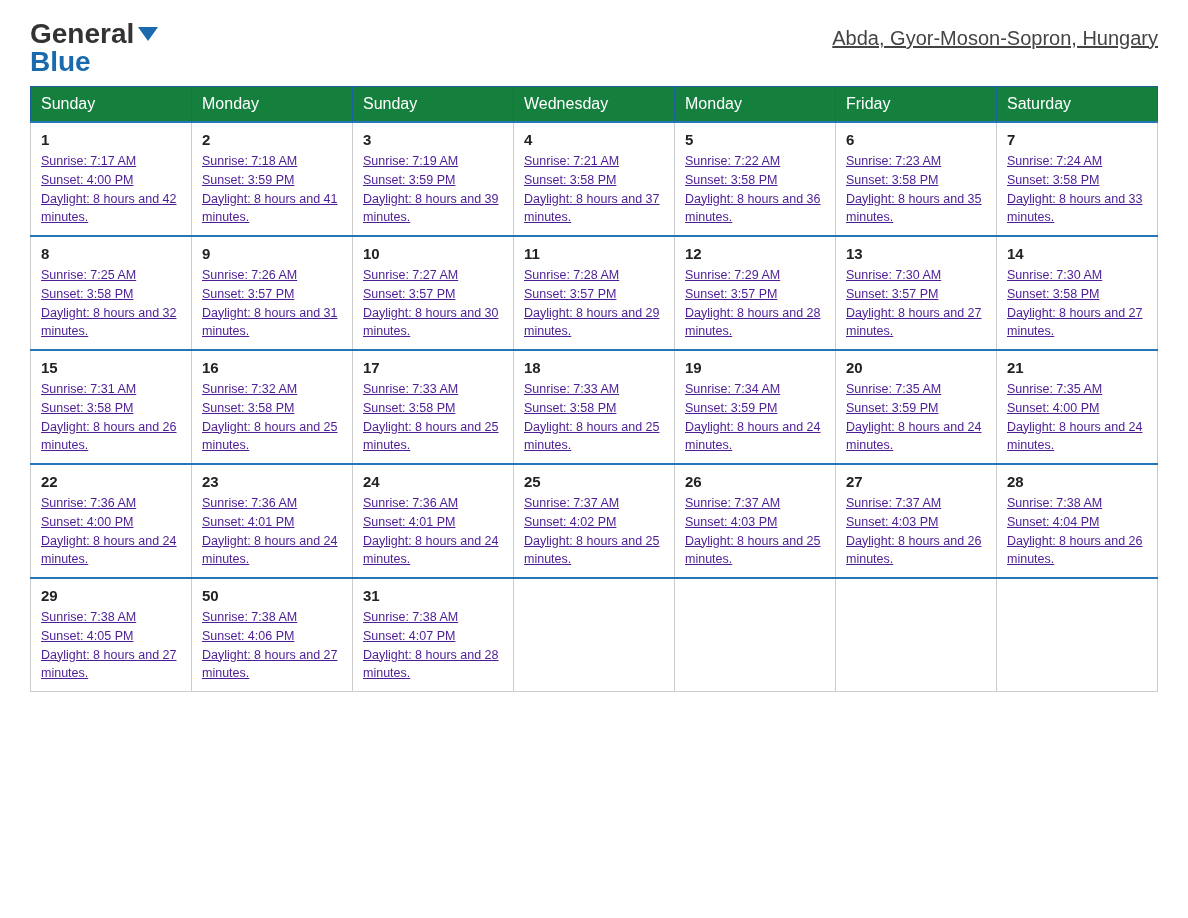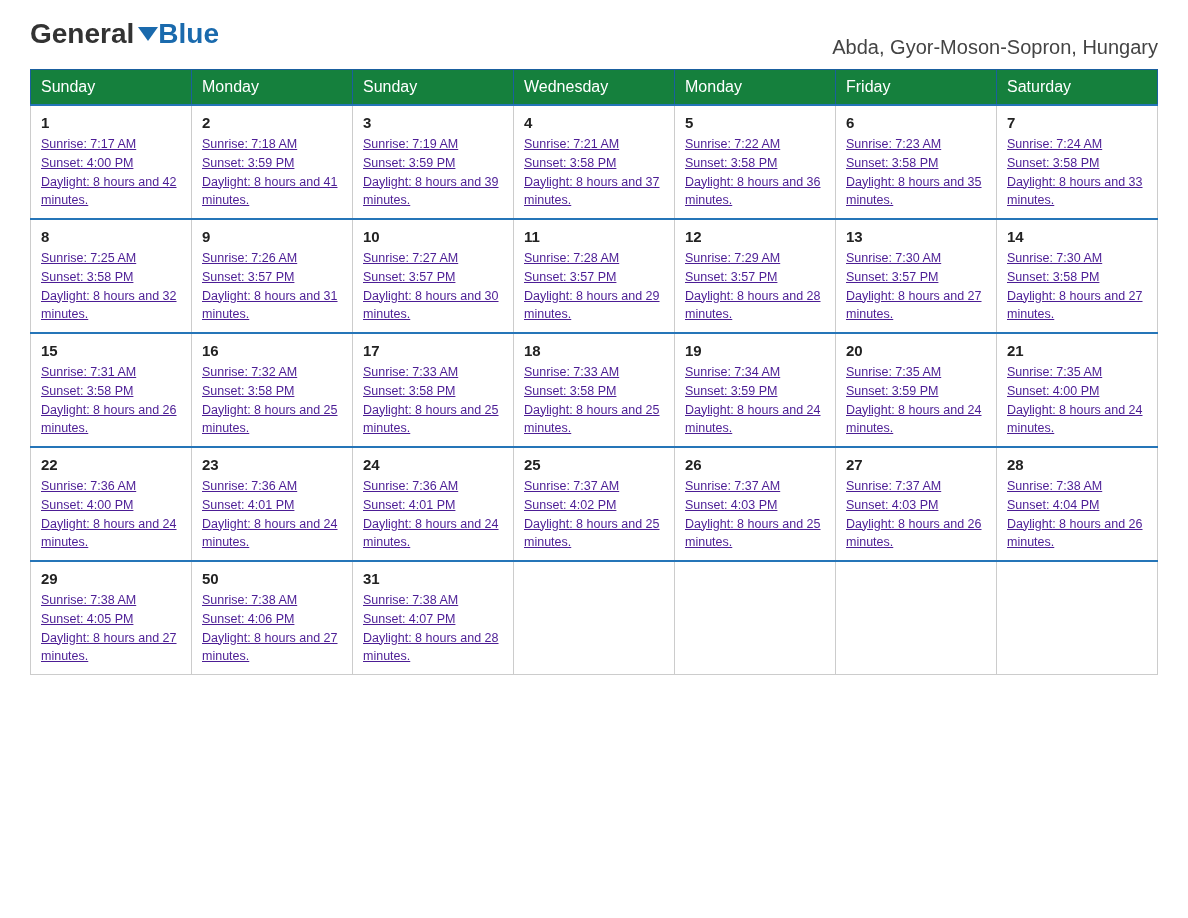--- a/index.html
+++ b/index.html
@@ -11,21 +11,21 @@
       padding: 20px 30px;
     }
     .header {
       display: flex;
       justify-content: space-between;
       align-items: flex-start;
       margin-bottom: 10px;
     }
     .logo {
       display: flex;
-      flex-direction: row;
+      flex-direction: column;
       align-items: flex-start;
     }
     .logo-general {
       font-size: 28px;
       font-weight: bold;
       color: #333;
       line-height: 1;
     }
     .logo-blue {
       font-size: 28px;
@@ -52,21 +52,22 @@
     }
     .month-title {
       font-size: 52px;
       font-weight: bold;
       color: #222;
       line-height: 1.1;
     }
     .location {
       font-size: 20px;
       color: #444;
-      margin-top: 16px;
+      margin-top: 7px;
+      text-decoration: underline;
     }
     .calendar {
       width: 100%;
       border-collapse: collapse;
       margin-top: 10px;
     }
     .calendar th {
       background-color: #15803d;
       color: #fff;
       font-size: 16px;

